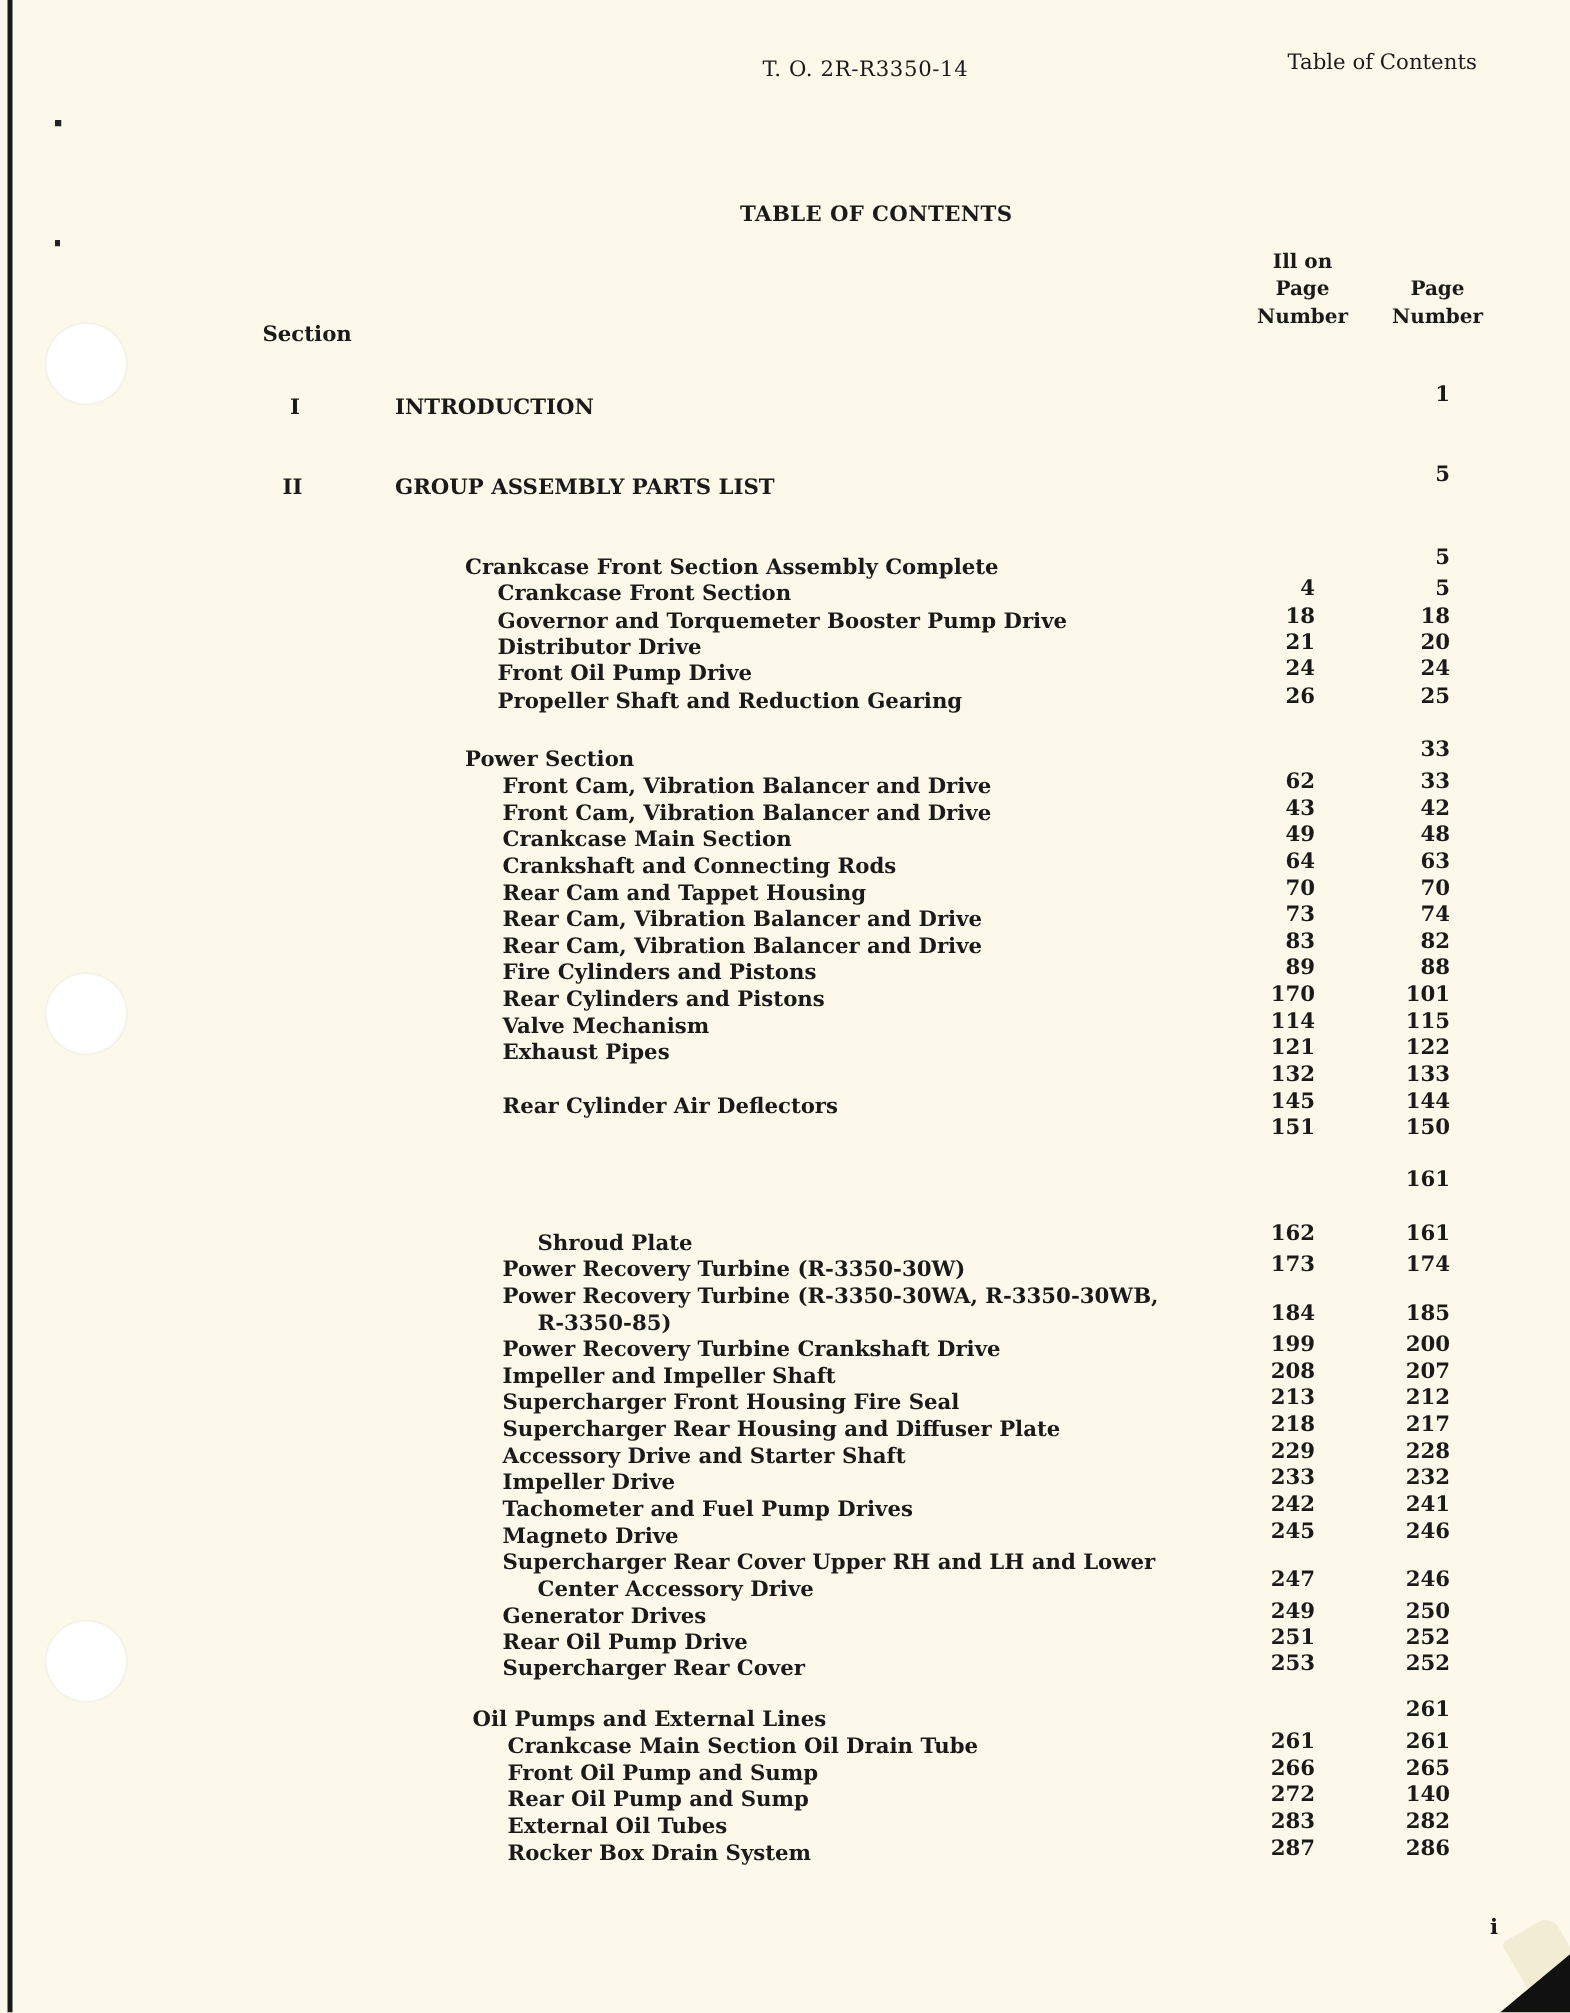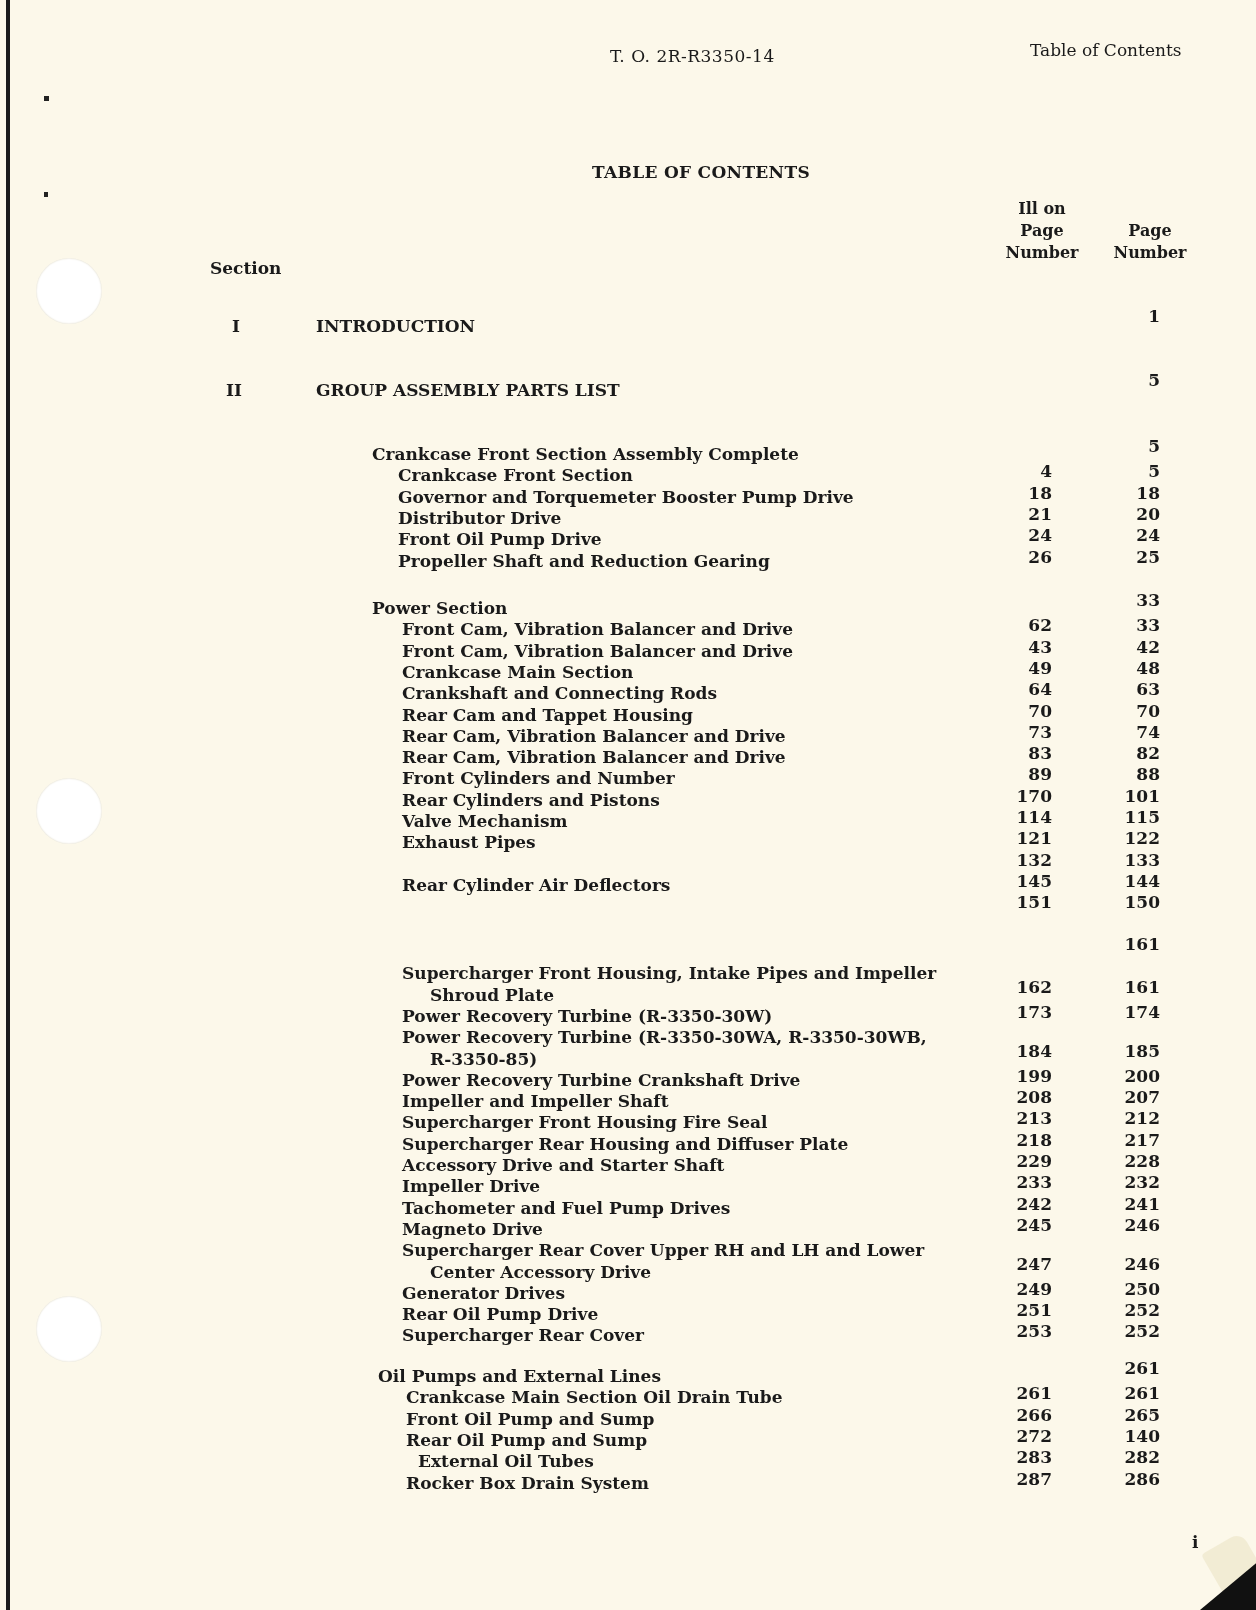--- a/index.html
+++ b/index.html
@@ -135,21 +135,21 @@
           <span class="lbl" style="left:392px;top:2px">Rear Cam, Vibration Balancer and Drive</span>
           <span class="num ill" style="top:-2px">73</span>
           <span class="num pg" style="top:-2px">74</span>
         </div>
       <div class="row" style="top:745.0999999999997px">
           <span class="lbl" style="left:392px;top:2px">Rear Cam, Vibration Balancer and Drive</span>
           <span class="num ill" style="top:-2px">83</span>
           <span class="num pg" style="top:-2px">82</span>
         </div>
       <div class="row" style="top:766.3999999999996px">
-          <span class="lbl" style="left:392px;top:2px">Front Cylinders and Number</span>
+          <span class="lbl" style="left:392px;top:2px">Fire Cylinders and Pistons</span>
           <span class="num ill" style="top:-2px">89</span>
           <span class="num pg" style="top:-2px">88</span>
         </div>
       <div class="row" style="top:787.6999999999996px">
           <span class="lbl" style="left:392px;top:2px">Rear Cylinders and Pistons</span>
           <span class="num ill" style="top:-2px">170</span>
           <span class="num pg" style="top:-2px">101</span>
         </div>
       <div class="row" style="top:808.9999999999995px">
           <span class="lbl" style="left:392px;top:2px">Valve Mechanism</span>
@@ -171,21 +171,20 @@
           <span class="num pg" style="top:-2px">144</span>
         </div>
       <div class="row" style="top:894.1999999999994px">
           <span class="num ill" style="top:-2px">151</span>
           <span class="num pg" style="top:-2px">150</span>
         </div>
       <div class="row" style="top:940px">
       <span class="num pg" style="top:-6px">161</span>
     </div>
       <div class="row" style="top:961.3px;height:44px">
-          <span class="lbl" style="left:392px;top:2px">Supercharger Front Housing, Intake Pipes and Impeller</span>
           <span class="lbl" style="left:420px;top:24px">Shroud Plate</span>
           <span class="num ill" style="top:16px">162</span>
           <span class="num pg" style="top:16px">161</span>
         </div>
       <div class="row" style="top:1003.9px">
           <span class="lbl" style="left:392px;top:2px">Power Recovery Turbine (R-3350-30W)</span>
           <span class="num ill" style="top:-2px">173</span>
           <span class="num pg" style="top:-2px">174</span>
         </div>
       <div class="row" style="top:1025.2px;height:44px">
@@ -268,21 +267,21 @@
           <span class="lbl" style="left:396px;top:2px">Front Oil Pump and Sump</span>
           <span class="num ill" style="top:-2px">266</span>
           <span class="num pg" style="top:-2px">265</span>
         </div>
       <div class="row" style="top:1427.8999999999999px">
           <span class="lbl" style="left:396px;top:2px">Rear Oil Pump and Sump</span>
           <span class="num ill" style="top:-2px">272</span>
           <span class="num pg" style="top:-2px">140</span>
         </div>
       <div class="row" style="top:1449.1999999999998px">
-          <span class="lbl" style="left:408px;top:2px">External Oil Tubes</span>
+          <span class="lbl" style="left:396px;top:2px">External Oil Tubes</span>
           <span class="num ill" style="top:-2px">283</span>
           <span class="num pg" style="top:-2px">282</span>
         </div>
       <div class="row" style="top:1470.4999999999998px">
           <span class="lbl" style="left:396px;top:2px">Rocker Box Drain System</span>
           <span class="num ill" style="top:-2px">287</span>
           <span class="num pg" style="top:-2px">286</span>
         </div>
     </div>
 

